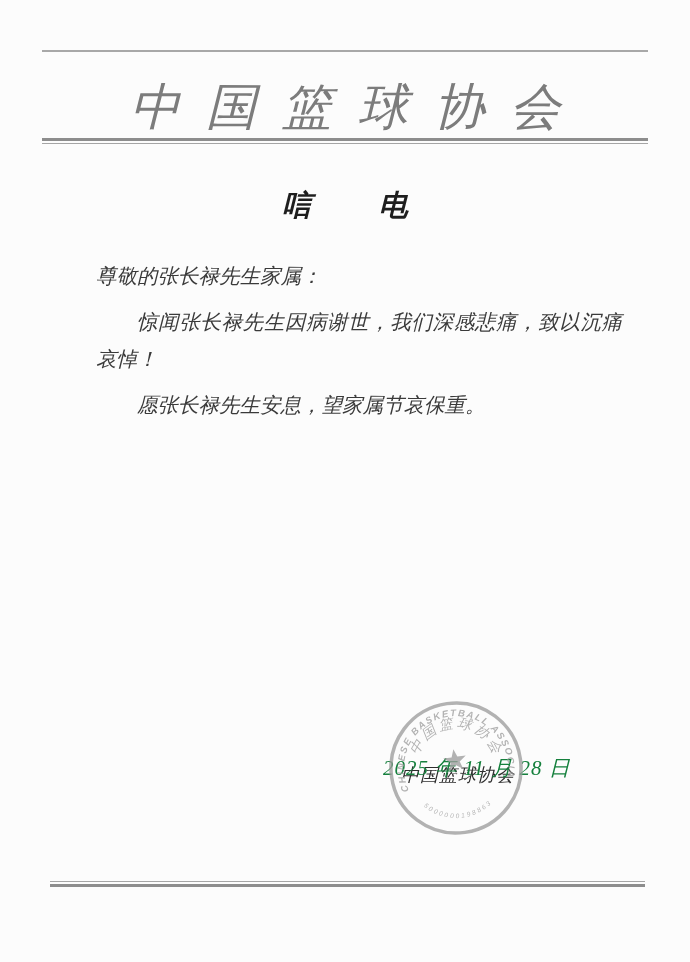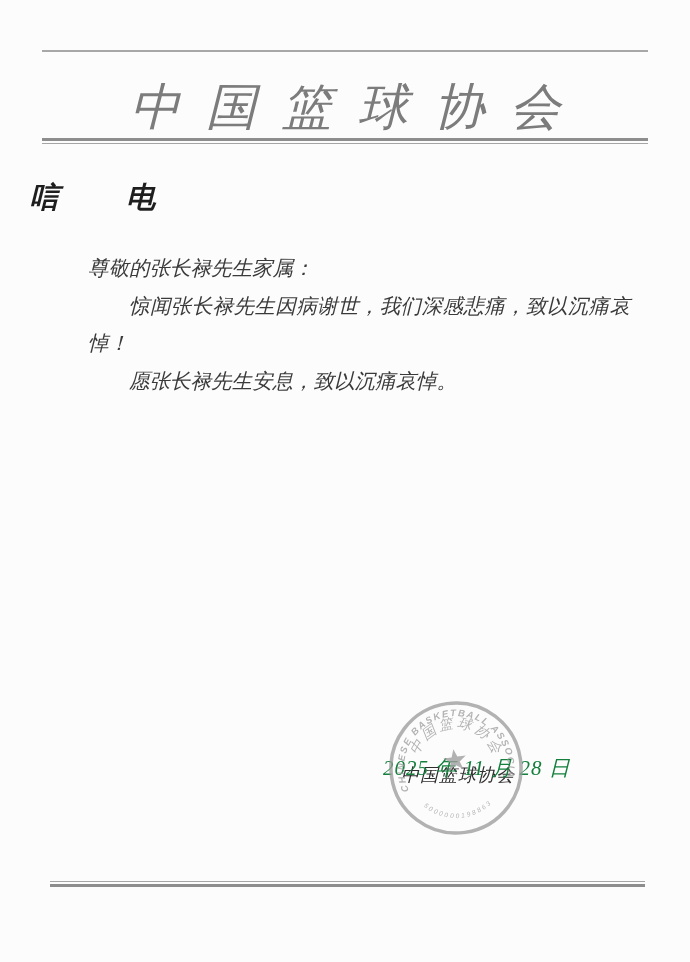--- a/index.html
+++ b/index.html
@@ -24,33 +24,33 @@
     font-size:50px;font-weight:400;color:#7c7c7c;
     letter-spacing:26px;text-indent:26px;
     white-space:nowrap;
   }
   .header-divider{position:absolute;left:42px;right:42px;top:138px;}
   .header-divider .rule-thick{height:3px;background:#8d8d8d;}
   .header-divider .rule-thin{height:1px;background:#a5a5a5;margin-top:2px;}
 
   .doc-title{
     position:absolute;left:0;right:0;top:178px;
-    margin:0;text-align:left;
+    margin:8px;text-align:center;
     font-size:29px;font-weight:700;color:#1e1e1e;
     letter-spacing:30px;text-indent:30px;
     white-space:nowrap;
   }
 
   
   .letter-body{
     position:absolute;left:88px;right:60px;top:250px;
     font-size:20.5px;line-height:37.5px;color:#3a3a3a;
     text-align:justify;
   }
-  .letter-body p{margin:0;}
+  .letter-body p{margin:8px;}
   .letter-body p.indent{text-indent:2em;}
 
   
   .sig-org{
     position:absolute;left:401px;top:763px;
     font-size:18px;color:#2e2e2e;letter-spacing:1px;
     white-space:nowrap;z-index:1;
   }
   .sig-date{
     position:absolute;left:383px;top:754px;
@@ -83,21 +83,21 @@
   <div class="header-divider">
     <div class="rule-thick"></div>
     <div class="rule-thin"></div>
   </div>
 
   <h2 class="doc-title">唁  电</h2>
 
   <div class="letter-body">
     <p>尊敬的张长禄先生家属：</p>
     <p class="indent">惊闻张长禄先生因病谢世，我们深感悲痛，致以沉痛哀悼！</p>
-    <p class="indent">愿张长禄先生安息，致以沉痛哀悼。</p>
+    <p class="indent">愿张长禄先生安息，望家属节哀保重。</p>
   </div>
 
   <div class="sig-org">中国篮球协会</div>
 
   <div class="sig-date">2025 年 11 月 28 日</div>
 
   <svg class="seal" viewBox="-80 -80 160 160" xmlns="http://www.w3.org/2000/svg">
     <defs>
       <path id="arc-eng" d="M -48.9 17.8 A 52 52 0 1 1 48.9 17.8" fill="none"></path>
       <path id="arc-cn" d="M -37.6 -13.7 A 40 40 0 0 1 37.6 -13.7" fill="none"></path>

